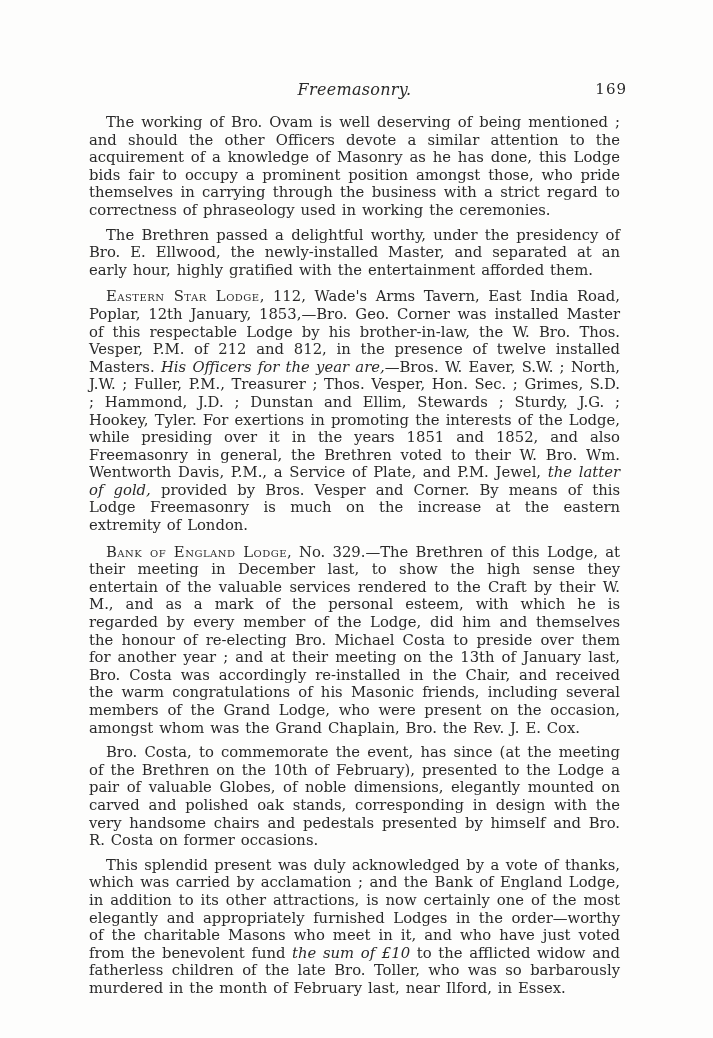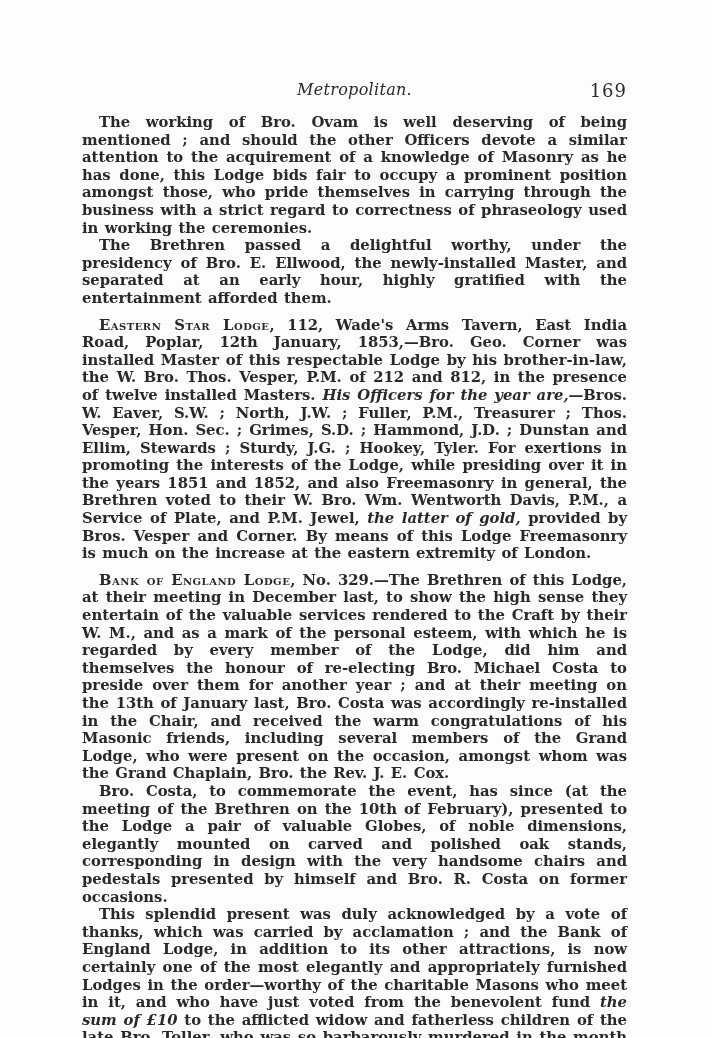--- a/index.html
+++ b/index.html
@@ -33,51 +33,50 @@
     right: 0;
     text-align: center;
     font-style: italic;
     font-size: 16px;
     letter-spacing: 0.3px;
   }
   .running-header .pagenum {
     position: absolute;
     right: 0;
     top: 0;
-    font-size: 18px;
+    font-size: 15px;
     letter-spacing: 1px;
   }
   .article p {
-    margin: 0;
+    margin: 7px;
     text-indent: 17px;
     text-align: justify;
     font-size: 14.8px;
     line-height: 17.6px;
     word-spacing: 1.2px;
-    font-weight: bold;
   }
   .article p.sect {
     margin-top: 9px;
   }
   .lead {
     font-variant: small-caps;
     letter-spacing: 0.5px;
   }
   .it {
     font-style: italic;
   }
 </style>
 </head>
 <body>
 
 <div class="page">
   <div class="column">
 
     <div class="running-header">
-      <div class="title">Metropolitan.</div>
+      <div class="title">Freemasonry.</div>
       <div class="pagenum">169</div>
     </div>
 
     <div class="article">
 
       <p><span>The working of Bro. Ovam is well deserving of being mentioned ; and should the other Officers devote a similar attention to the acquirement of a knowledge of Masonry as he has done, this Lodge bids fair to occupy a prominent position amongst those, who pride themselves in carrying through the business with a strict regard to correctness of phraseology used in working the ceremonies.</span></p>
 
       <p><span>The Brethren passed a delightful worthy, under the presidency of Bro. E. Ellwood, the newly-installed Master, and separated at an early hour, highly gratified with the entertainment afforded them.</span></p>
 
       <p class="sect"><span class="lead">Eastern Star Lodge</span><span>, 112, Wade's Arms Tavern, East India Road, Poplar, 12th January, 1853,—Bro. Geo. Corner was installed Master of this respectable Lodge by his brother-in-law, the W. Bro. Thos. Vesper, P.M. of 212 and 812, in the presence of twelve installed Masters.  </span><span class="it">His Officers for the year are,</span><span>—Bros. W. Eaver, S.W. ; North, J.W. ; Fuller, P.M., Treasurer ; Thos. Vesper, Hon. Sec. ; Grimes, S.D. ; Hammond, J.D. ; Dunstan and Ellim, Stewards ; Sturdy, J.G. ; Hookey, Tyler.  For exertions in promoting the interests of the Lodge, while presiding over it in the years 1851 and 1852, and also Freemasonry in general, the Brethren voted to their W. Bro. Wm. Wentworth Davis, P.M., a Service of Plate, and P.M. Jewel, </span><span class="it">the latter of gold,</span><span> provided by Bros. Vesper and Corner. By means of this Lodge Freemasonry is much on the increase at the eastern extremity of London.</span></p>

